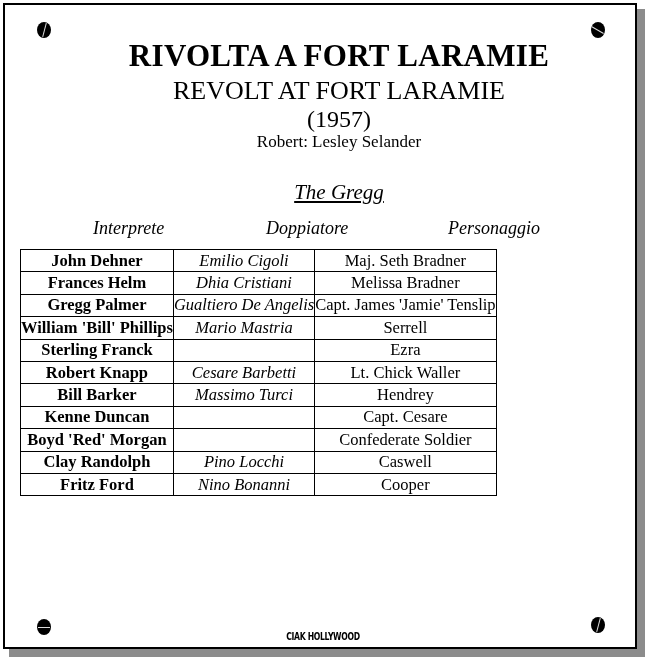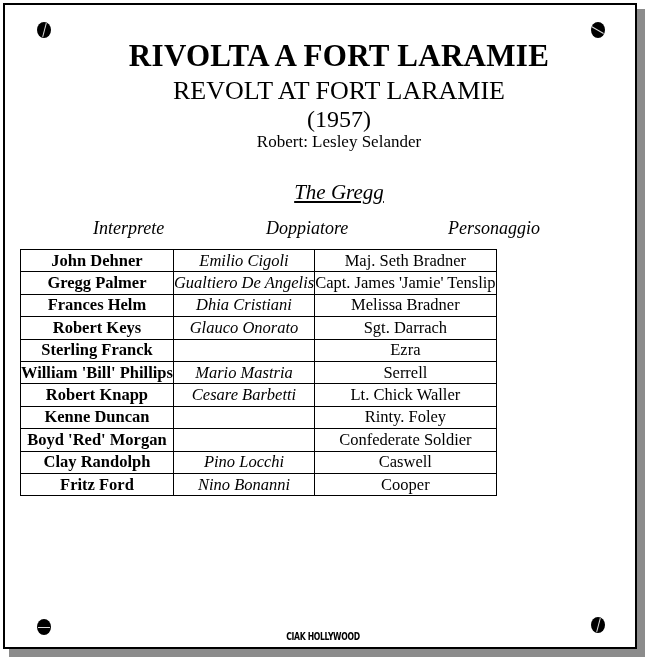--- a/index.html
+++ b/index.html
@@ -47,53 +47,53 @@
 <div class="hdr" style="left:448px">Personaggio</div>
 
 <table>
   <tbody id="cast-body">
       <tr>
         <td class="c1">John Dehner</td>
         <td class="c2">Emilio Cigoli</td>
         <td class="c3">Maj. Seth Bradner</td>
       </tr>
       <tr>
+        <td class="c1">Frances Helm</td>
+        <td class="c2">Dhia Cristiani</td>
+        <td class="c3">Melissa Bradner</td>
+      </tr>
+      <tr>
         <td class="c1">Gregg Palmer</td>
         <td class="c2">Gualtiero De Angelis</td>
         <td class="c3">Capt. James 'Jamie' Tenslip</td>
       </tr>
       <tr>
-        <td class="c1">Frances Helm</td>
-        <td class="c2">Dhia Cristiani</td>
-        <td class="c3">Melissa Bradner</td>
-      </tr>
-      <tr>
-        <td class="c1">Robert Keys</td>
-        <td class="c2">Glauco Onorato</td>
-        <td class="c3">Sgt. Darrach</td>
+        <td class="c1">William 'Bill' Phillips</td>
+        <td class="c2">Mario Mastria</td>
+        <td class="c3">Serrell</td>
       </tr>
       <tr>
         <td class="c1">Sterling Franck</td>
         <td class="c2"></td>
         <td class="c3">Ezra</td>
       </tr>
       <tr>
-        <td class="c1">William 'Bill' Phillips</td>
-        <td class="c2">Mario Mastria</td>
-        <td class="c3">Serrell</td>
-      </tr>
-      <tr>
         <td class="c1">Robert Knapp</td>
         <td class="c2">Cesare Barbetti</td>
         <td class="c3">Lt. Chick Waller</td>
       </tr>
       <tr>
+        <td class="c1">Bill Barker</td>
+        <td class="c2">Massimo Turci</td>
+        <td class="c3">Hendrey</td>
+      </tr>
+      <tr>
         <td class="c1">Kenne Duncan</td>
         <td class="c2"></td>
-        <td class="c3">Rinty. Foley</td>
+        <td class="c3">Capt. Cesare</td>
       </tr>
       <tr>
         <td class="c1">Boyd 'Red' Morgan</td>
         <td class="c2"></td>
         <td class="c3">Confederate Soldier</td>
       </tr>
       <tr>
         <td class="c1">Clay Randolph</td>
         <td class="c2">Pino Locchi</td>
         <td class="c3">Caswell</td>

